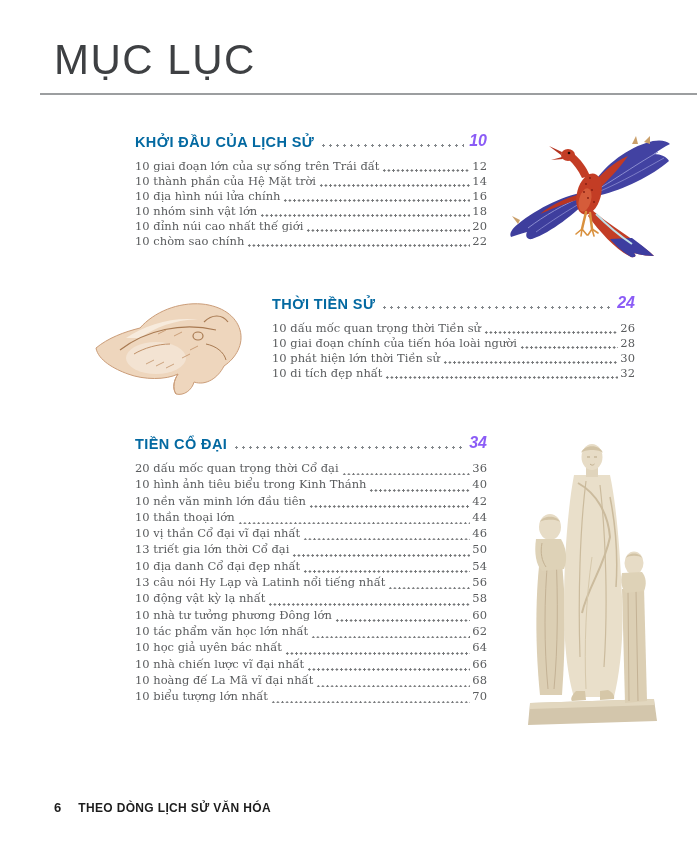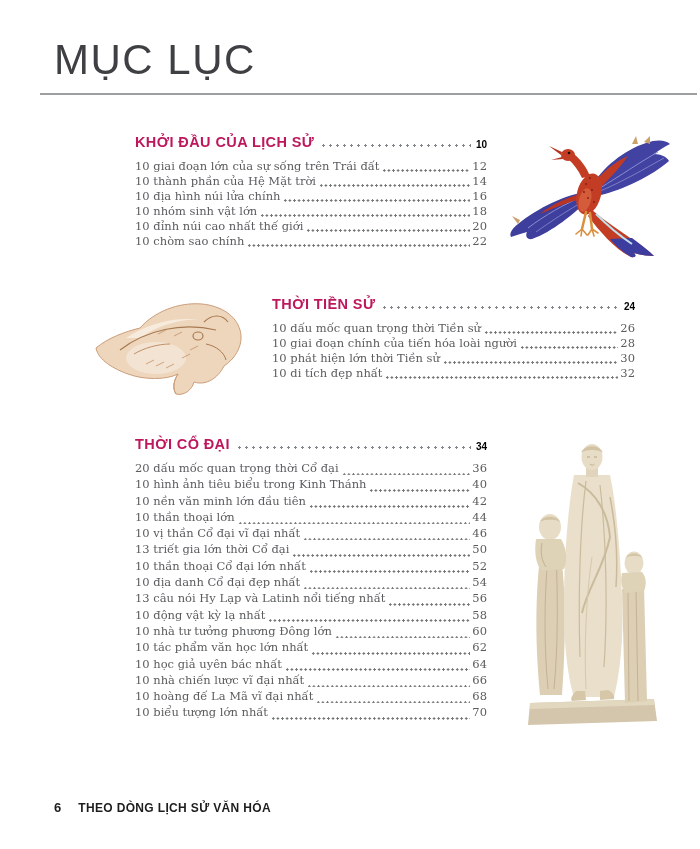--- a/index.html
+++ b/index.html
@@ -11,22 +11,22 @@
               font-weight:400;letter-spacing:1.5px;color:#3e4043;text-align:right;}
   .title-rule{position:absolute;left:40px;right:3px;top:93px;height:2px;background:#9c9ea0;}
 
   
   .toc-section{position:absolute;}
   .sec1{left:135px;top:131px;width:352px;}
   .sec2{left:272px;top:293px;width:363px;}
   .sec3{left:135px;top:433px;width:352px;}
 
   .section-header{display:flex;align-items:flex-end;height:19px;margin-bottom:9px;}
-  .section-title{font-size:14.5px;font-weight:700;letter-spacing:0.4px;color:#be185d;white-space:nowrap;}
-  .section-page{font-size:10px;font-weight:700;color:#000000;}
+  .section-title{font-size:14.5px;font-weight:700;letter-spacing:0.4px;color:#0369a1;white-space:nowrap;}
+  .section-page{font-size:16px;font-weight:700;color:#8b5cf6;font-style:italic;}
   .header-dots{flex:1;align-self:flex-end;height:3px;margin:0 5px 3px 6px;
     background-image:radial-gradient(circle,#82868a 1.1px,transparent 1.25px);
     background-size:7px 3px;background-repeat:repeat-x;background-position:left bottom;}
 
   .entries{display:block;}
   .entry{display:flex;height:15px;
          font-family:"DejaVu Serif","Liberation Serif",serif;
          font-size:11.5px;color:#5a5c5e;}
   .sec3 .entry{height:16.3px;}
   .entry-label{white-space:nowrap;}
@@ -129,21 +129,21 @@
   <div class="entry">
     <span class="entry-label">10 di tích đẹp nhất</span>
     <span class="entry-dots"></span>
     <span class="entry-page">32</span>
   </div>
 </div>
   </div>
 
   <div class="toc-section sec3">
     <div class="section-header">
-      <span class="section-title">THỜI CỔ ĐẠI</span>
+      <span class="section-title">TIỀN CỔ ĐẠI</span>
       <span class="header-dots"></span>
       <span class="section-page">34</span>
     </div>
     <div class="entries">
   <div class="entry">
     <span class="entry-label">20 dấu mốc quan trọng thời Cổ đại</span>
     <span class="entry-dots"></span>
     <span class="entry-page">36</span>
   </div>
 
@@ -171,25 +171,20 @@
     <span class="entry-page">46</span>
   </div>
 
 
   <div class="entry">
     <span class="entry-label">13 triết gia lớn thời Cổ đại</span>
     <span class="entry-dots"></span>
     <span class="entry-page">50</span>
   </div>
 
-  <div class="entry">
-    <span class="entry-label">10 thần thoại Cổ đại lớn nhất</span>
-    <span class="entry-dots"></span>
-    <span class="entry-page">52</span>
-  </div>
 
   <div class="entry">
     <span class="entry-label">10 địa danh Cổ đại đẹp nhất</span>
     <span class="entry-dots"></span>
     <span class="entry-page">54</span>
   </div>
 
   <div class="entry">
     <span class="entry-label">13 câu nói Hy Lạp và Latinh nổi tiếng nhất</span>
     <span class="entry-dots"></span>

